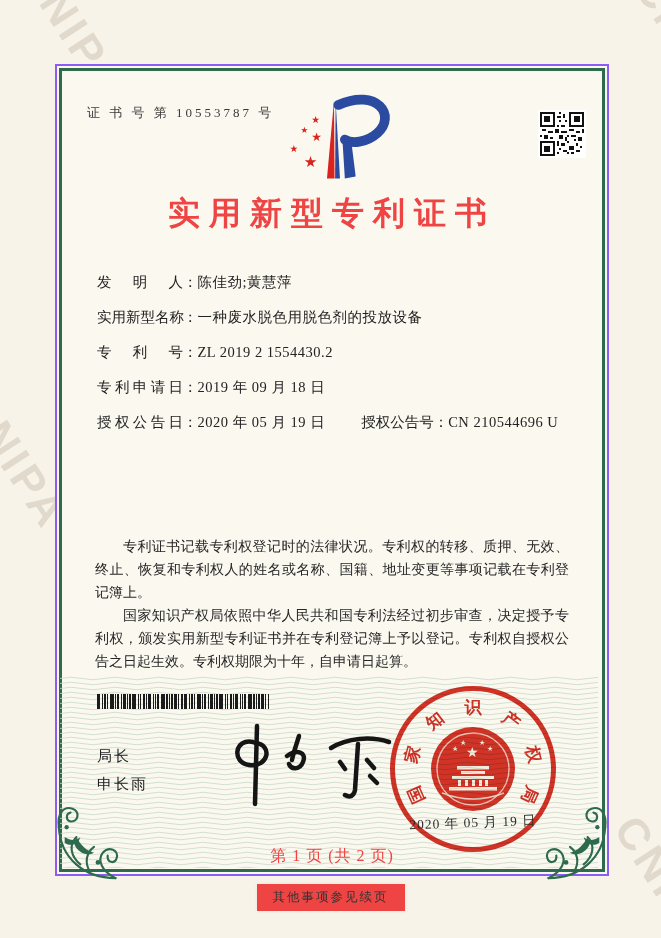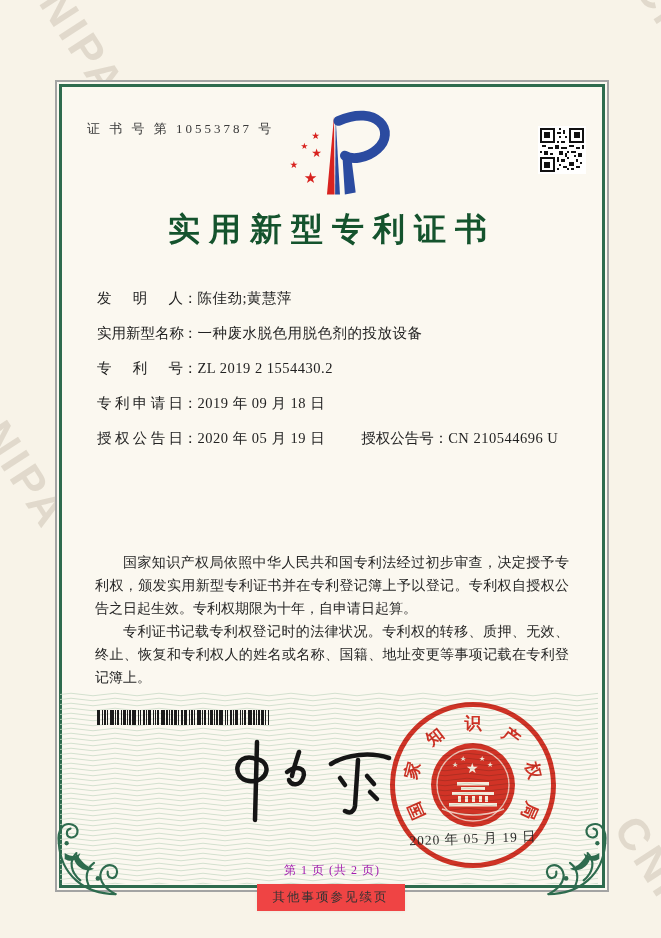--- a/index.html
+++ b/index.html
@@ -11,38 +11,38 @@
   }
   .wm{
     position:absolute;
     font-family:"Liberation Sans","DejaVu Sans",sans-serif;
     font-weight:bold;font-size:44px;letter-spacing:4px;
     color:rgba(172,158,138,0.30);
     transform:rotate(57deg);transform-origin:center;
     white-space:nowrap;pointer-events:none;z-index:1;
   }
   .frame{
-    position:absolute;left:55px;top:80px;width:550px;height:808px;
-    border:2px solid #a3a3a3;background:#fbf8f0;z-index:2;
+    position:absolute;left:55px;top:64px;width:550px;height:808px;
+    border:2px solid #8b5cf6;background:#fbf8f0;z-index:2;
   }
   .frame-inner{
     position:absolute;inset:2px;border:3px solid #2e6b4e;
   }
   .guilloche{position:absolute;left:3px;top:610px;width:538px;height:192px;opacity:.8;}
   .orn{position:absolute;width:88px;height:88px;z-index:5;}
   .orn-left{left:-6px;bottom:-8px;}
   .orn-right{right:-6px;bottom:-8px;transform:scaleX(-1);}
   .cert-no{
     position:absolute;left:30px;top:38px;font-size:13px;letter-spacing:3px;color:#3a3a3a;
   }
   .logo{position:absolute;left:225px;top:26px;width:130px;height:92px;}
   .qr{position:absolute;left:481px;top:44px;width:44px;height:44px;background:#fff;padding:2px;}
   .title{
     position:absolute;left:0;top:126px;width:100%;text-align:center;
-    font-size:32px;font-weight:bold;letter-spacing:9px;color:#14532d;
+    font-size:32px;font-weight:bold;letter-spacing:9px;color:#ef4444;
   }
   .fields{position:absolute;left:40px;top:206px;width:480px;font-size:14.5px;color:#222;}
   .frow{margin-bottom:14px;line-height:21px;white-space:nowrap;}
   .flabel{
     display:inline-block;width:86px;text-align:justify;text-align-last:justify;
     vertical-align:top;
   }
   .fcolon{vertical-align:top;}
   .fval{letter-spacing:.5px;vertical-align:top;}
   .fval-block{display:inline-block;white-space:normal;width:375px;letter-spacing:.5px;vertical-align:top;}
@@ -69,21 +69,21 @@
     text-align:center;font-size:17px;font-weight:bold;color:#d3291c;
     font-family:"Liberation Sans","DejaVu Sans",sans-serif;
   }
   .seal-emblem{position:absolute;left:50%;top:50%;transform:translate(-50%,-50%);}
   .seal-date{
     position:absolute;left:0;top:128px;width:100%;text-align:center;
     font-size:13.5px;color:#1e1e1e;letter-spacing:1px;transform:rotate(-2deg);
   }
   .page-foot{
     position:absolute;left:0;top:780px;width:100%;text-align:center;
-    font-size:12px;color:#a21caf;letter-spacing:1px;
+    font-size:16px;color:#ef4444;letter-spacing:1px;
   }
   .cont-tab{
     position:absolute;left:50%;top:884px;transform:translateX(-50%);
     background:#ef4444;padding:5px 16px;font-size:12.5px;color:#333;
     letter-spacing:2px;z-index:8;box-shadow:0 0 4px rgba(0,0,0,0.06);
   }
 </style>
 </head>
 <body>
 
@@ -218,28 +218,32 @@
     </div>
     <div class="frow">
       <span class="flabel">专利申请日</span><span class="fcolon">：</span><span class="fval">2019 年 09 月 18 日</span>
     </div>
     <div class="frow frow-grant">
       <span class="flabel">授权公告日</span><span class="fcolon">：</span><span class="fval">2020 年 05 月 19 日</span><span class="pair2"><span class="flabel" style="width:auto;">授权公告号</span><span class="fcolon">：</span><span class="fval">CN 210544696 U</span></span>
     </div>
   </div>
 
   <div class="paras">
+    <p>专利证书记载专利权登记时的法律状况。专利权的转移、质押、无效、终止、恢复和专利权人的姓名或名称、国籍、地址变更等事项记载在专利登记簿上。</p>
     <p>国家知识产权局依照中华人民共和国专利法经过初步审查，决定授予专利权，颁发实用新型专利证书并在专利登记簿上予以登记。专利权自授权公告之日起生效。专利权期限为十年，自申请日起算。</p>
-    <p>专利证书记载专利权登记时的法律状况。专利权的转移、质押、无效、终止、恢复和专利权人的姓名或名称、国籍、地址变更等事项记载在专利登记簿上。</p>
   </div>
 
   <svg class="barcode" viewBox="0 0 172 15" preserveAspectRatio="none" xmlns="http://www.w3.org/2000/svg">
     <path d="M0 7.5 H172" stroke="#1b1b1b" stroke-width="15" stroke-dasharray="3 2 1 1 2 1 1 2 4 1 1 1 2 2 1 1 3 1 1 1 2 1 4 2 1 1 1 2 2 1 1 1 3 2 1 1 1 1 2 2 4 1 2 1 1 1 2 1 3 1 1 2 2 1"></path>
   </svg>
 
+  <div class="signer">
+    <div>局长</div>
+    <div>申长雨</div>
+  </div>
 
   <svg class="signature" viewBox="0 0 225 100" xmlns="http://www.w3.org/2000/svg">
     <g stroke="#151515" stroke-width="4.5" fill="none" stroke-linecap="round" stroke-linejoin="round">
       <path d="M62 10 L60 88"></path>
       <path d="M58 26 C 40 22 36 46 54 49 C 74 52 78 28 60 27"></path>
       <path d="M104 20 C 101 30 98 38 97 44"></path>
       <path d="M92 40 C 102 33 112 36 108 46 C 105 54 96 54 94 48"></path>
       <path d="M136 32 C 152 22 176 20 194 26"></path>
       <path d="M163 28 L 160 74 C 159 80 155 82 150 79"></path>
       <path d="M172 44 L 179 52"></path>

